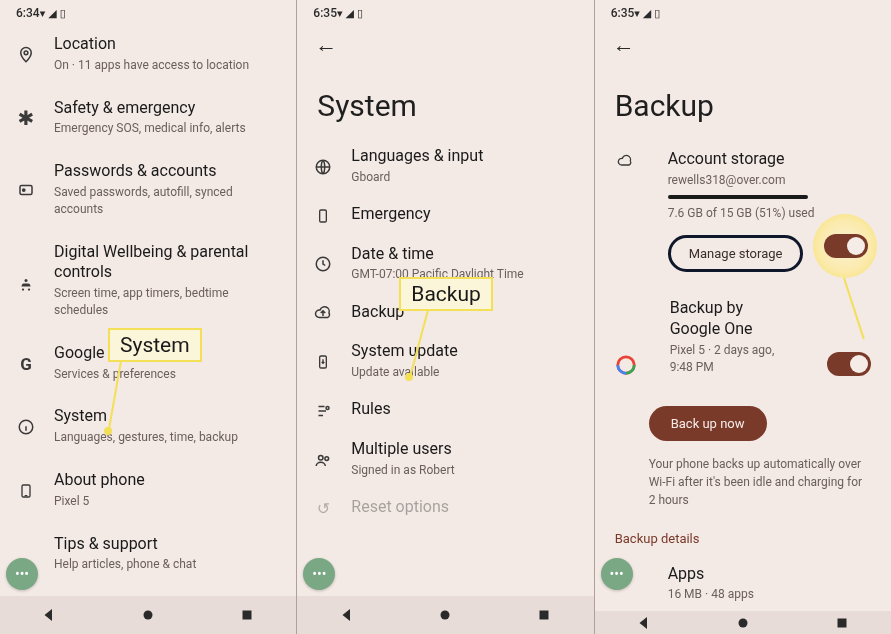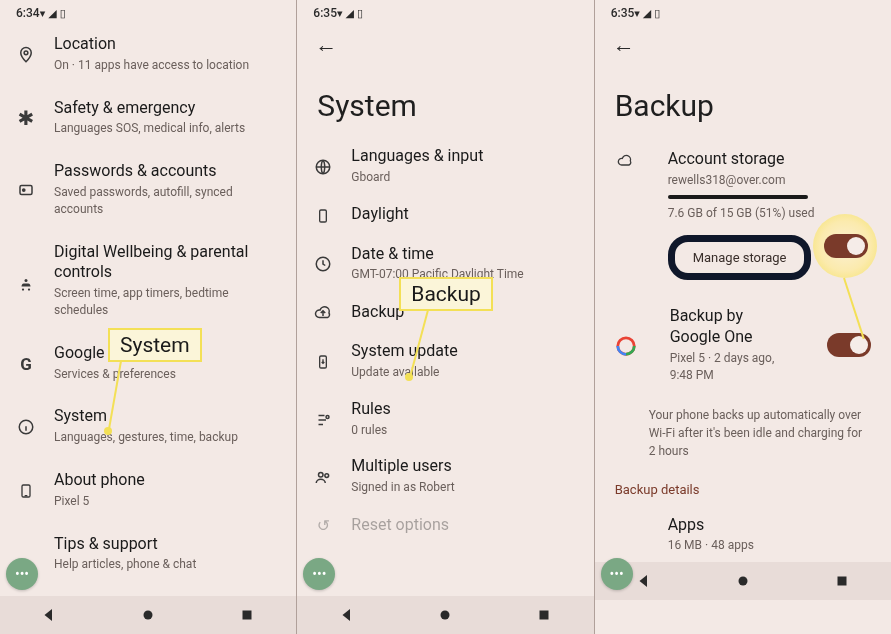--- a/index.html
+++ b/index.html
@@ -149,21 +149,21 @@
   .storage-bar {
     margin-top: 6px;
     height: 4px;
     width: 140px;
     background: #1a1a1a;
     border-radius: 2px;
   }
   .pill-btn {
     display: inline-block;
     padding: 8px 18px;
-    border: 7px solid #0f172a;
+    border: 3px solid #0f172a;
     border-radius: 20px;
     font-size: 13px;
     color: #3a2f2b;
     margin-top: 14px;
   }
   .pill-btn.solid {
     background: #7a3a2a;
     color: #f5ece8;
     border: none;
     padding: 10px 22px;
@@ -223,21 +223,21 @@
         <div class="setting-text">
           <div class="setting-title">Location</div>
           <div class="setting-sub">On · 11 apps have access to location</div>
         </div>
       </div>
 
       <div class="setting-item">
         <span class="setting-icon" style="font-size:20px;">✱</span>
         <div class="setting-text">
           <div class="setting-title">Safety &amp; emergency</div>
-          <div class="setting-sub">Languages SOS, medical info, alerts</div>
+          <div class="setting-sub">Emergency SOS, medical info, alerts</div>
         </div>
       </div>
 
       <div class="setting-item">
         <span class="setting-icon">
           <svg viewBox="0 0 24 24" width="18" height="18" fill="none" stroke="currentColor" stroke-width="2">
               <rect x="4" y="6" width="16" height="12" rx="2"></rect>
               <circle cx="9" cy="12" r="1.5" fill="currentColor"></circle>
             </svg>
         </span>
@@ -353,21 +353,21 @@
         </div>
       </div>
 
       <div class="setting-item tight">
         <span class="setting-icon">
           <svg viewBox="0 0 24 24" width="16" height="18" fill="none" stroke="currentColor" stroke-width="2">
               <rect x="7" y="3" width="10" height="18" rx="2"></rect>
             </svg>
         </span>
         <div class="setting-text">
-          <div class="setting-title">Daylight</div>
+          <div class="setting-title">Emergency</div>
         </div>
       </div>
 
       <div class="setting-item tight">
         <span class="setting-icon">
           <svg viewBox="0 0 24 24" width="18" height="18" fill="none" stroke="currentColor" stroke-width="2">
               <circle cx="12" cy="12" r="9"></circle>
               <path d="M12 7v5l3 2"></path>
             </svg>
         </span>
@@ -404,21 +404,20 @@
 
       <div class="setting-item tight">
         <span class="setting-icon">
           <svg viewBox="0 0 24 24" width="18" height="18" fill="none" stroke="currentColor" stroke-width="2">
               <path d="M6 6h8M6 12h10M6 18h6"></path>
               <circle cx="18" cy="8" r="2"></circle>
             </svg>
         </span>
         <div class="setting-text">
           <div class="setting-title">Rules</div>
-          <div class="setting-sub">0 rules</div>
         </div>
       </div>
 
       <div class="setting-item tight">
         <span class="setting-icon">
           <svg viewBox="0 0 24 24" width="18" height="18" fill="none" stroke="currentColor" stroke-width="2">
               <circle cx="9" cy="9" r="3"></circle>
               <circle cx="17" cy="10" r="2.5"></circle>
               <path d="M3 20c0-3 3-5 6-5s6 2 6 5"></path>
             </svg>
@@ -478,35 +477,38 @@
       </span>
       <div class="content">
         <div class="setting-title">Account storage</div>
         <div class="setting-sub">rewells318@over.com</div>
         <div class="storage-bar"></div>
         <div class="setting-sub" style="margin-top:6px;">7.6 GB of 15 GB (51%) used</div>
         <div class="pill-btn">Manage storage</div>
       </div>
     </div>
 
-    <div class="row3" style="align-items:center; padding-top:18px;">
+    <div class="row3" style="align-items:flex-end; padding-top:18px;">
       <span class="setting-icon colored">
         <svg viewBox="0 0 24 24" width="22" height="22">
             <circle cx="12" cy="12" r="9" fill="none" stroke="#e94335" stroke-width="3"></circle>
             <circle cx="12" cy="12" r="9" fill="none" stroke="#34a853" stroke-width="3" stroke-dasharray="14 44"></circle>
             <circle cx="12" cy="12" r="9" fill="none" stroke="#4285f4" stroke-width="3" stroke-dasharray="14 44" stroke-dashoffset="-14"></circle>
           </svg>
       </span>
       <div class="content">
         <div class="setting-title">Backup by Google One</div>
         <div class="setting-sub">Pixel 5 · 2 days ago, 9:48 PM</div>
       </div>
       <div class="toggle"></div>
     </div>
 
+    <div style="padding: 8px 20px 0 54px;">
+      <div class="pill-btn solid">Back up now</div>
+    </div>
 
     <div class="help-text">Your phone backs up automatically over Wi-Fi after it's been idle and charging for 2 hours</div>
 
     <div class="section-head">Backup details</div>
 
     <div class="row3">
       <span class="setting-icon"></span>
       <div class="content">
         <div class="setting-title">Apps</div>
         <div class="setting-sub">16 MB · 48 apps</div>

